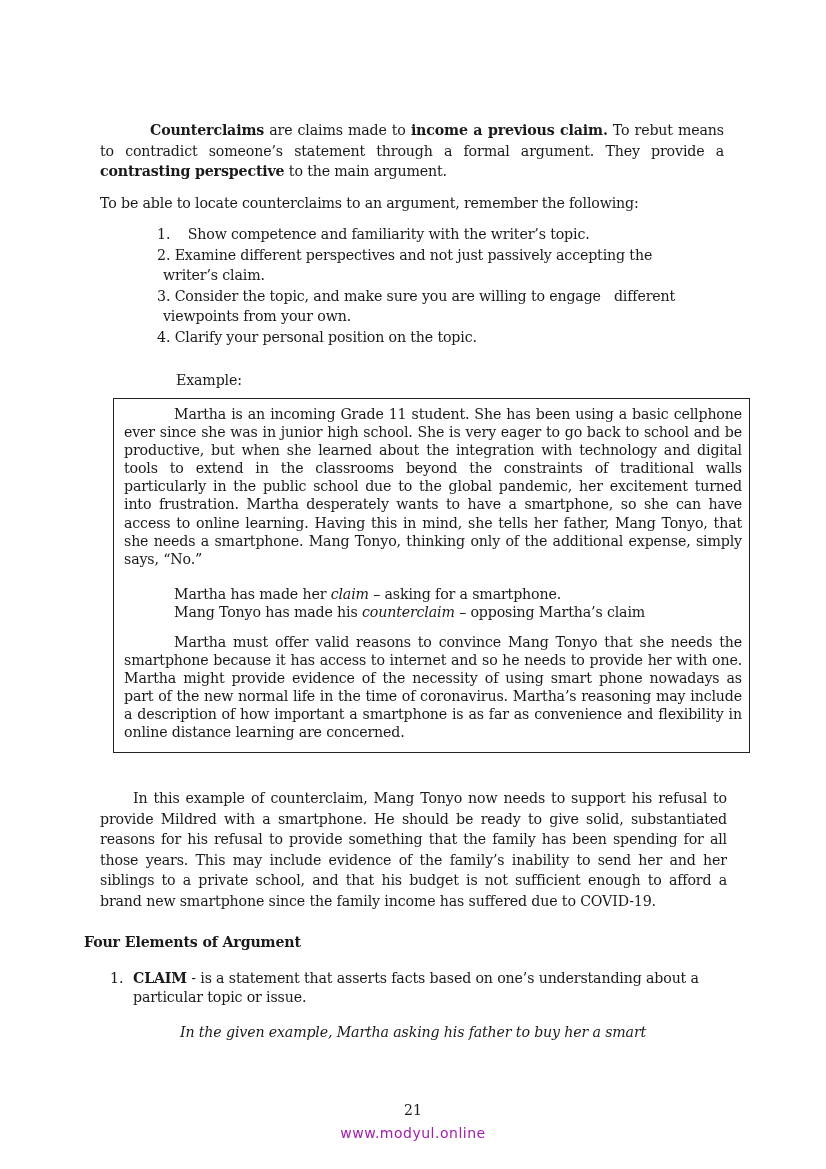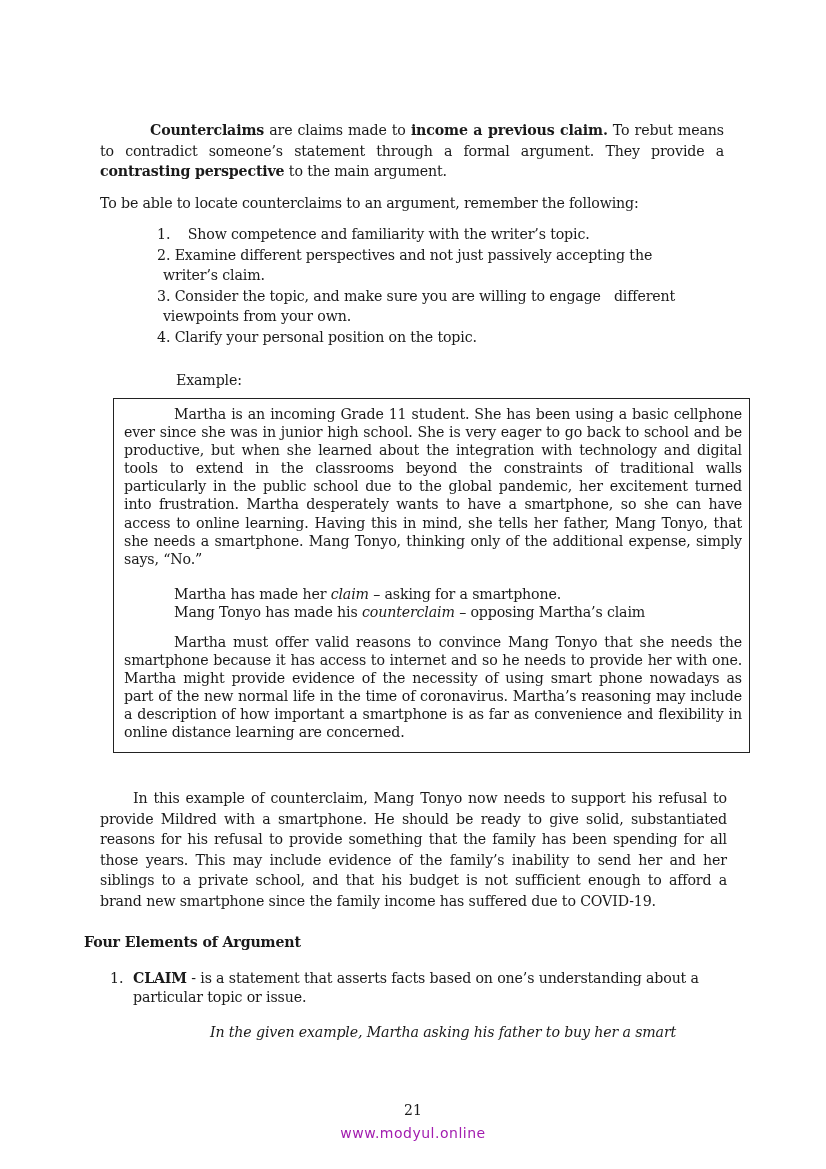--- a/index.html
+++ b/index.html
@@ -84,21 +84,20 @@
       letter-spacing: -0.15px;
     }
     .element-item .num { position: absolute; left: 0; }
     .element-item .txt { display: block; padding-left: 23px; }
     .example-note {
       position: absolute;
       left: 157px; top: 1023px; width: 520px;
       font-size: 14.2px; line-height: 19px;
       font-style: italic;
       letter-spacing: -0.15px;
-      margin-left: 30px;
     }
     .example-note .first-line { padding-left: 23px; }
     .example-note u { text-decoration: underline; }
     .page-number {
       position: absolute;
       left: 0; width: 826px; top: 1102px;
       text-align: center;
       font-size: 14px;
     }
     .watermark {

